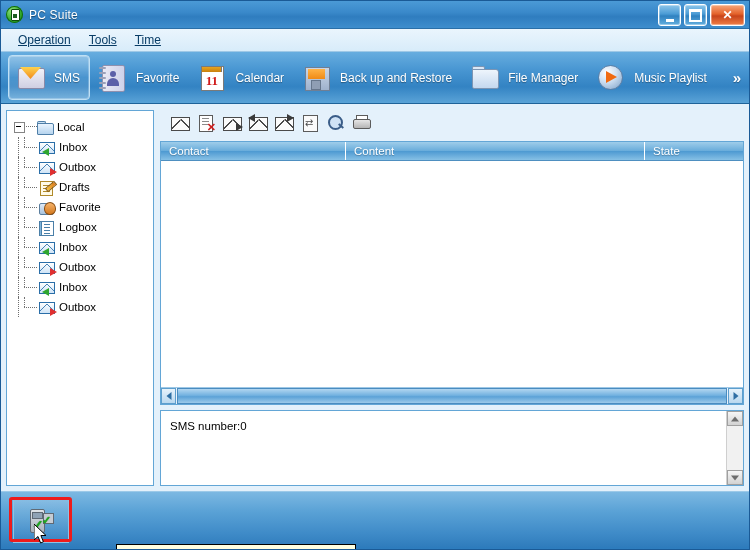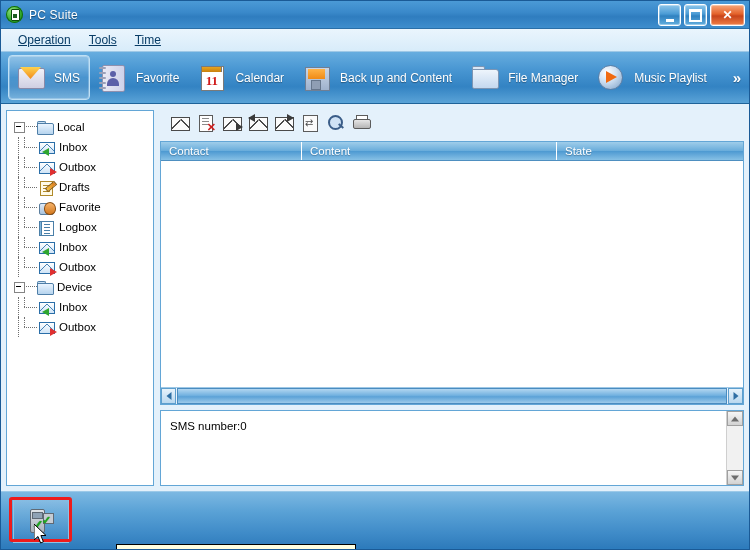--- a/index.html
+++ b/index.html
@@ -543,20 +543,21 @@
     flex-direction: column;
     min-height: 0;
     box-sizing: border-box;
   }
   .list-header {
     display: flex;
     height: 18px;
     background: linear-gradient(to bottom, #9fcdea 0%, #6aaddb 48%, #4e9ad2 52%, #86c0e5 100%);
     border-bottom: 1px solid #4e8fc0;
     flex: 0 0 auto;
+    gap: 44px;
   }
   .lh-cell {
     position: relative;
     color: #ffffff;
     font-size: 11.5px;
     line-height: 18px;
     padding-left: 8px;
     box-sizing: border-box;
     cursor: default;
     text-shadow: 0 1px 1px rgba(0,0,0,.25);
@@ -779,21 +780,21 @@
       </div>
       <span class="tb-label">Calendar</span>
     </div>
 
     <div class="tb-item">
       <div class="tb-ico ico-backup">
         <span class="disk"></span>
           <span class="lab"></span>
           <span class="shut"></span>
       </div>
-      <span class="tb-label">Back up and Content</span>
+      <span class="tb-label">Back up and Restore</span>
     </div>
 
     <div class="tb-item">
       <div class="tb-ico ico-folder">
         <span class="tab"></span>
           <span class="fold"></span>
       </div>
       <span class="tb-label">File Manager</span>
     </div>
 
@@ -888,29 +889,20 @@
       <div class="tree-row">
         <span class="indent-dots"></span>
         <span class="child-elbow last"></span>
         <span class="ti ti-env ti-outbox">
             <i class="e"></i>
             <i class="arr"></i>
           </span>
         <span class="lbl">Outbox</span>
       </div>
 
-      <div class="tree-row">
-        <span class="expander"></span>
-        <span class="dotlead"></span>
-        <span class="ti ti-folder">
-            <i class="f2"></i>
-            <i class="f1"></i>
-          </span>
-        <span class="lbl">Device</span>
-      </div>
 
       <div class="tree-row">
         <span class="indent-dots"></span>
         <span class="child-elbow"></span>
         <span class="ti ti-env ti-inbox">
             <i class="e"></i>
             <i class="arr"></i>
           </span>
         <span class="lbl">Inbox</span>
       </div>

